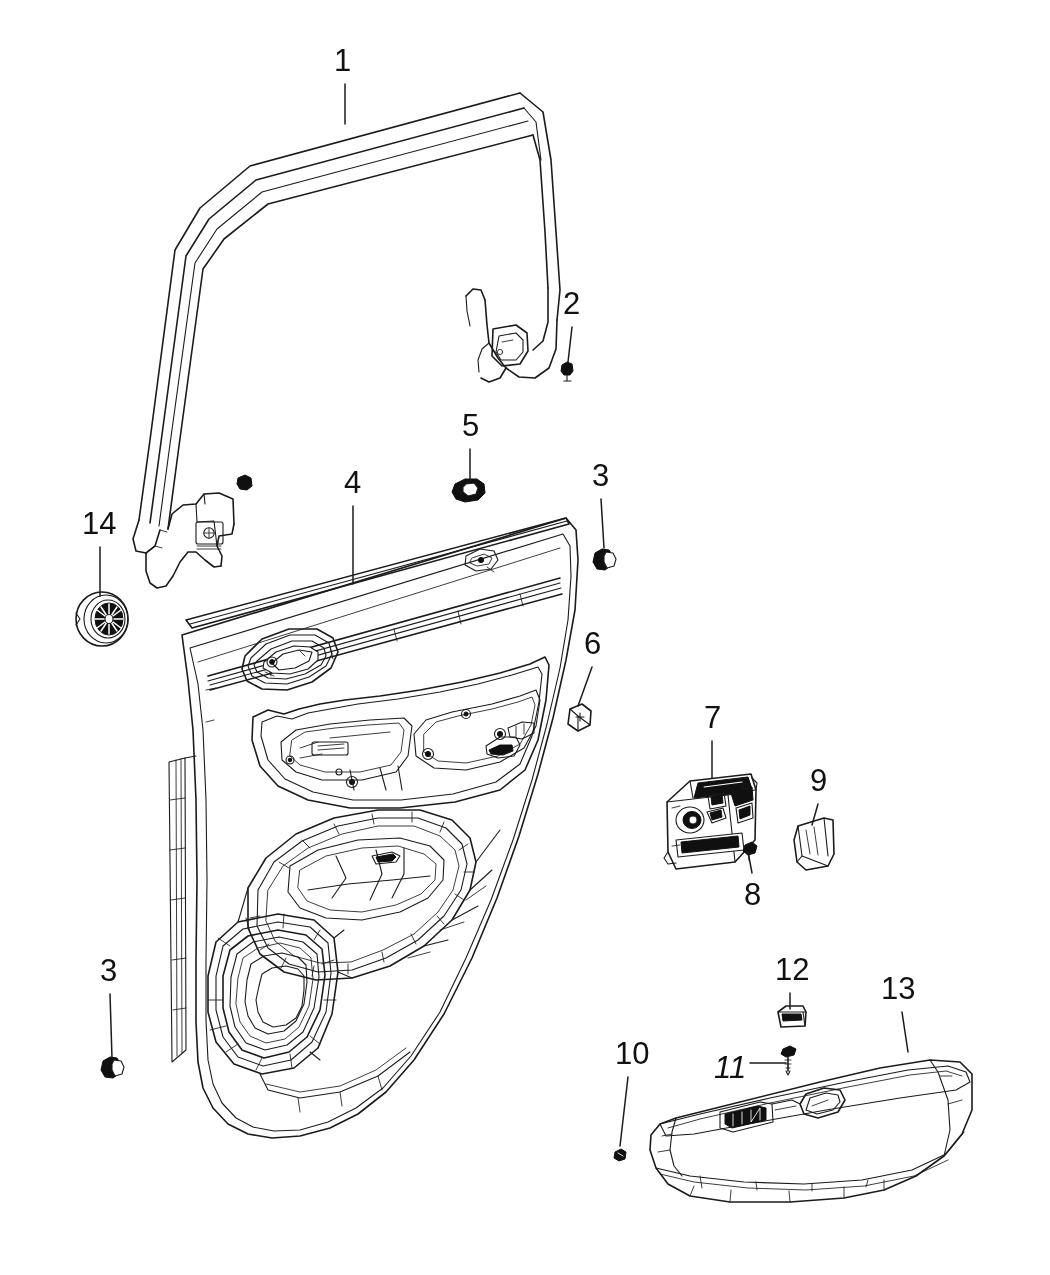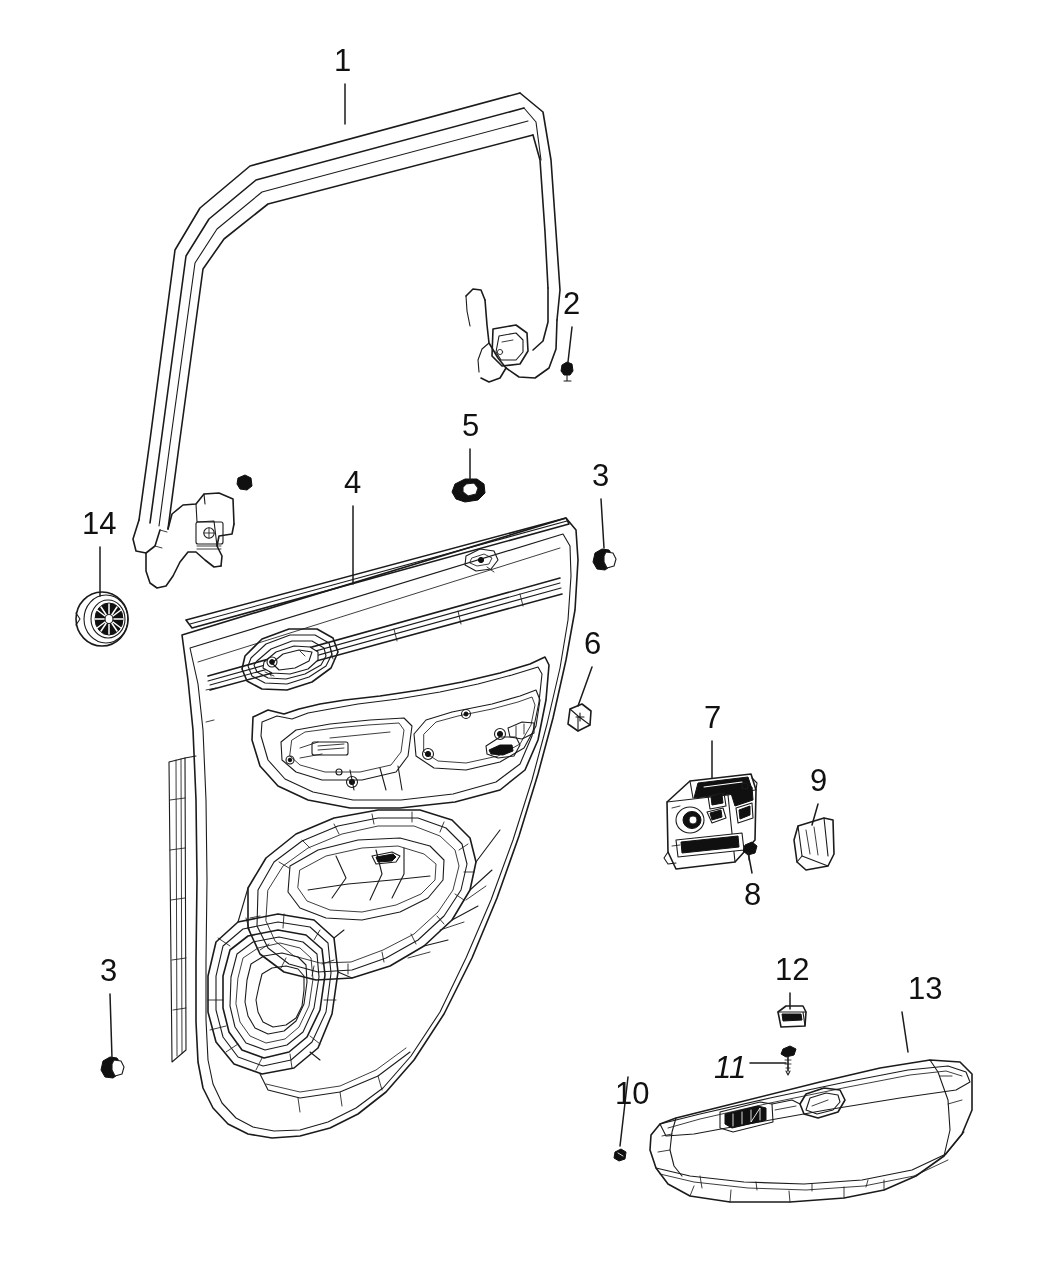--- a/index.html
+++ b/index.html
@@ -376,17 +376,17 @@
   <div class="callout" style="left:462px;top:410px;">5</div>
   <div class="callout" style="left:592px;top:460px;">3</div>
   <div class="callout" style="left:344px;top:467px;">4</div>
   <div class="callout" style="left:82px;top:508px;">14</div>
   <div class="callout" style="left:584px;top:628px;">6</div>
   <div class="callout" style="left:704px;top:702px;">7</div>
   <div class="callout" style="left:810px;top:765px;">9</div>
   <div class="callout" style="left:744px;top:879px;">8</div>
   <div class="callout" style="left:100px;top:955px;">3</div>
   <div class="callout" style="left:775px;top:954px;">12</div>
-  <div class="callout" style="left:908px;top:973px;">13</div>
-  <div class="callout" style="left:615px;top:1038px;margin-top:40px;">10</div>
+  <div class="callout" style="left:881px;top:973px;">13</div>
+  <div class="callout" style="left:615px;top:1038px;">10</div>
   <div class="callout" style="left:714px;top:1052px;font-style:italic;">11</div>
 
 </div>
 
 </body></html>

